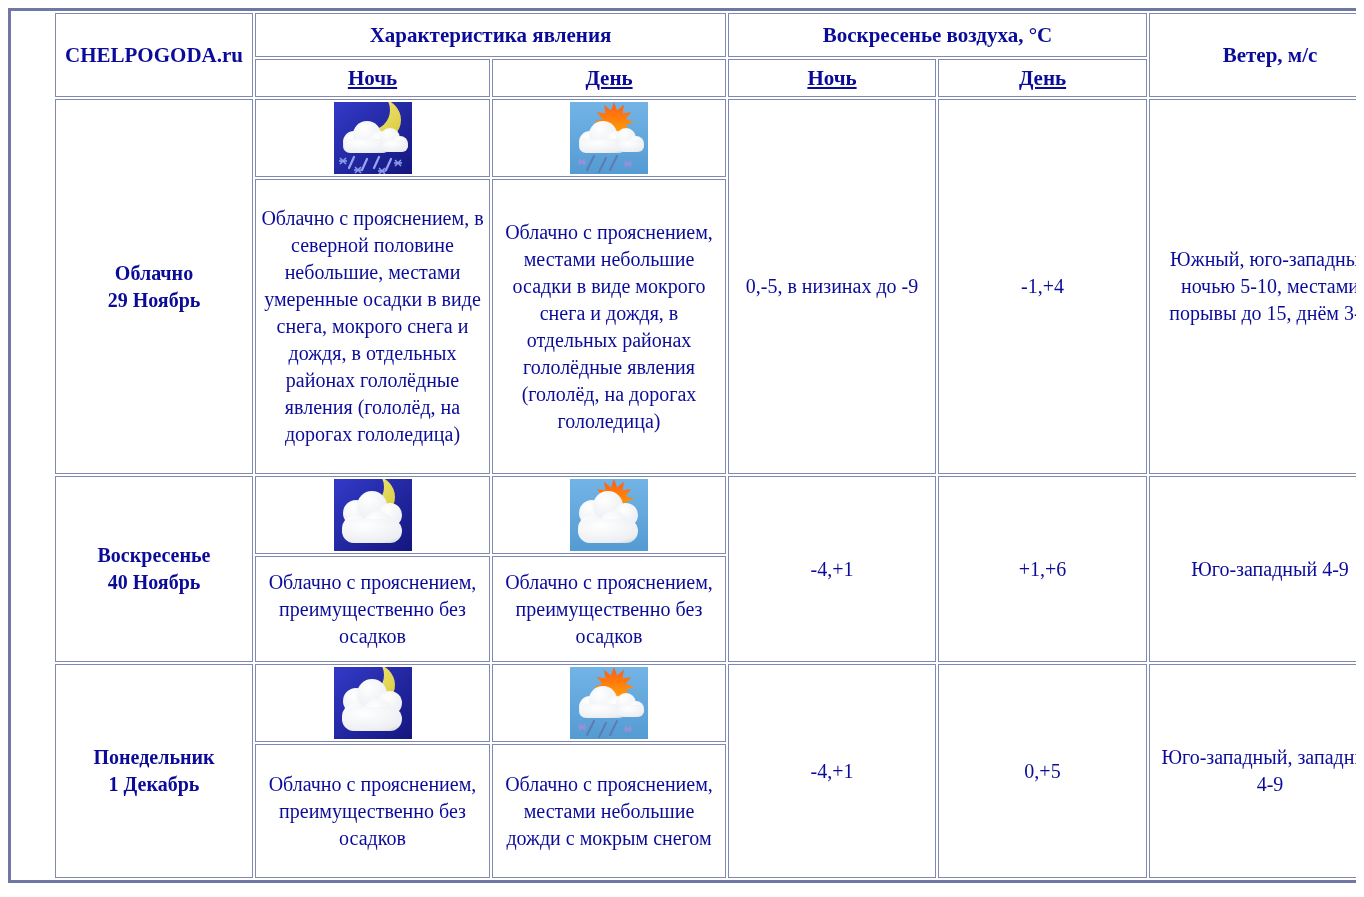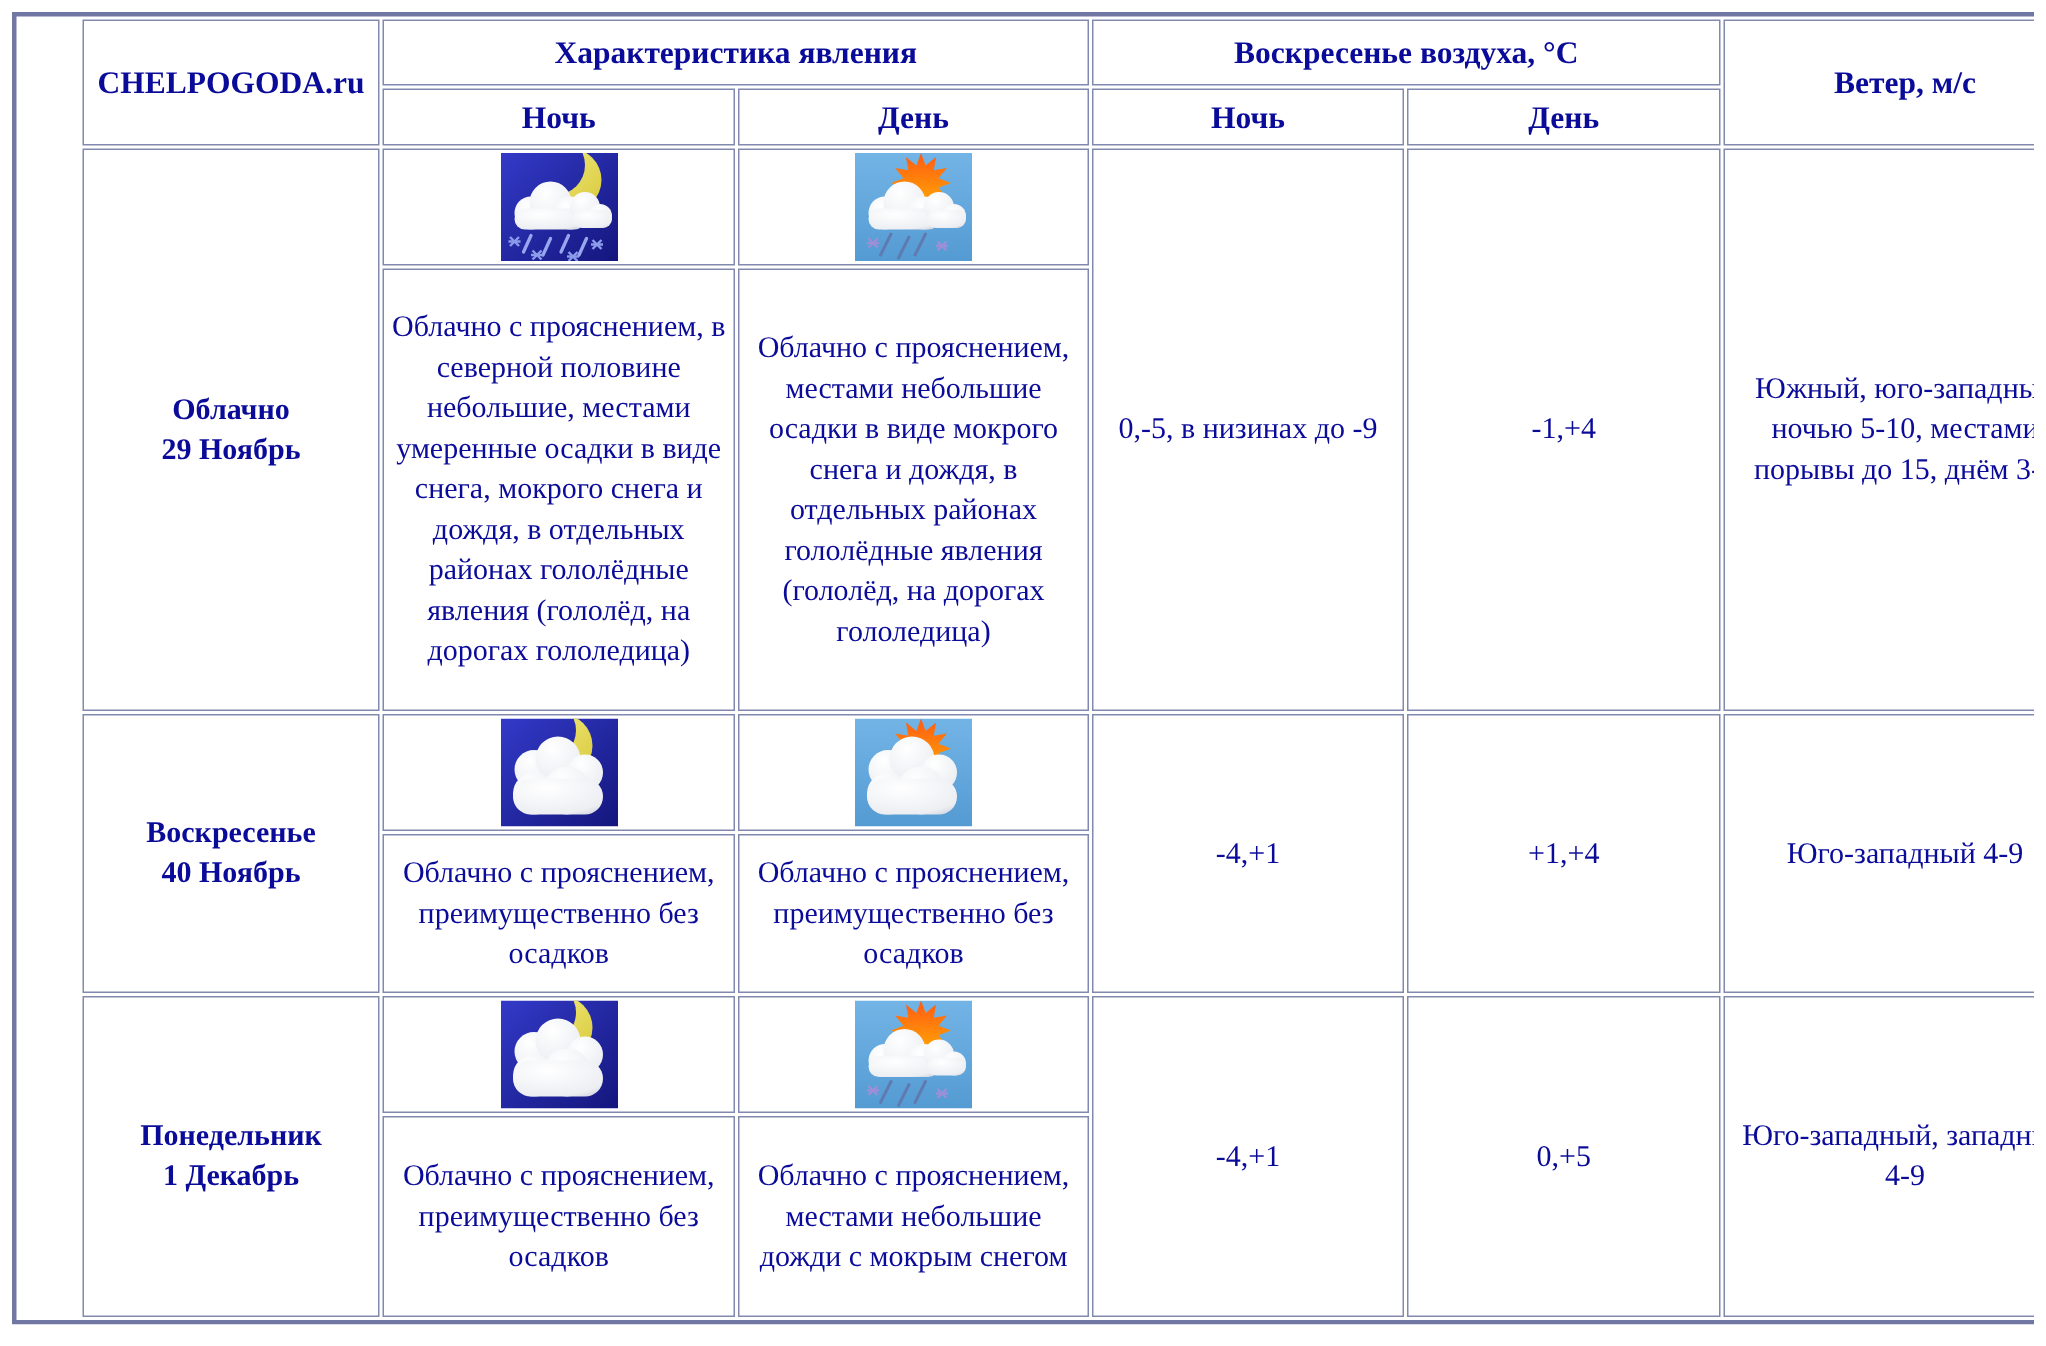--- a/index.html
+++ b/index.html
@@ -25,21 +25,21 @@
     padding: 2px 4px;
     font-size: 20px;
     line-height: 1.35;
     overflow: hidden;
   }
   table.forecast th {
     font-size: 21px;
     font-weight: bold;
   }
   tr.h1 th { height: 44px; }
-  tr.h2 th { height: 38px; }
+  tr.h2 th { height: 38px; text-decoration: underline; }
   td.day-cell { font-weight: bold; }
   td.icon-cell { height: 74px; padding: 0; }
   tr.desc-r1 td.desc-cell { height: 295px; }
   tr.desc-r2 td.desc-cell { height: 106px; }
   tr.desc-r3 td.desc-cell { height: 134px; }
   td.wind-cell { padding: 2px 12px; }
   svg.wicon { width: 78px; height: 72px; display: block; margin: 0 auto; }
 </style>
 </head>
 <body>
@@ -203,21 +203,21 @@
         <svg class="wicon">
             <use href="#sym-moon-clouds-icon"></use>
           </svg>
       </td>
       <td class="icon-cell">
         <svg class="wicon">
             <use href="#sym-sun-clouds-icon"></use>
           </svg>
       </td>
       <td rowspan="2">-4,+1</td>
-      <td rowspan="2">+1,+4</td>
+      <td rowspan="2">+1,+6</td>
       <td rowspan="2" class="wind-cell">Юго-западный 4-9</td>
     </tr>
     <tr class="desc-r2">
       <td class="desc-cell">Облачно с прояснением, преимущественно без осадков</td>
       <td class="desc-cell">Облачно с прояснением, преимущественно без осадков</td>
     </tr>
 
     <tr class="icon-row">
       <td rowspan="2" class="day-cell">
         <div>Понедельник</div>

